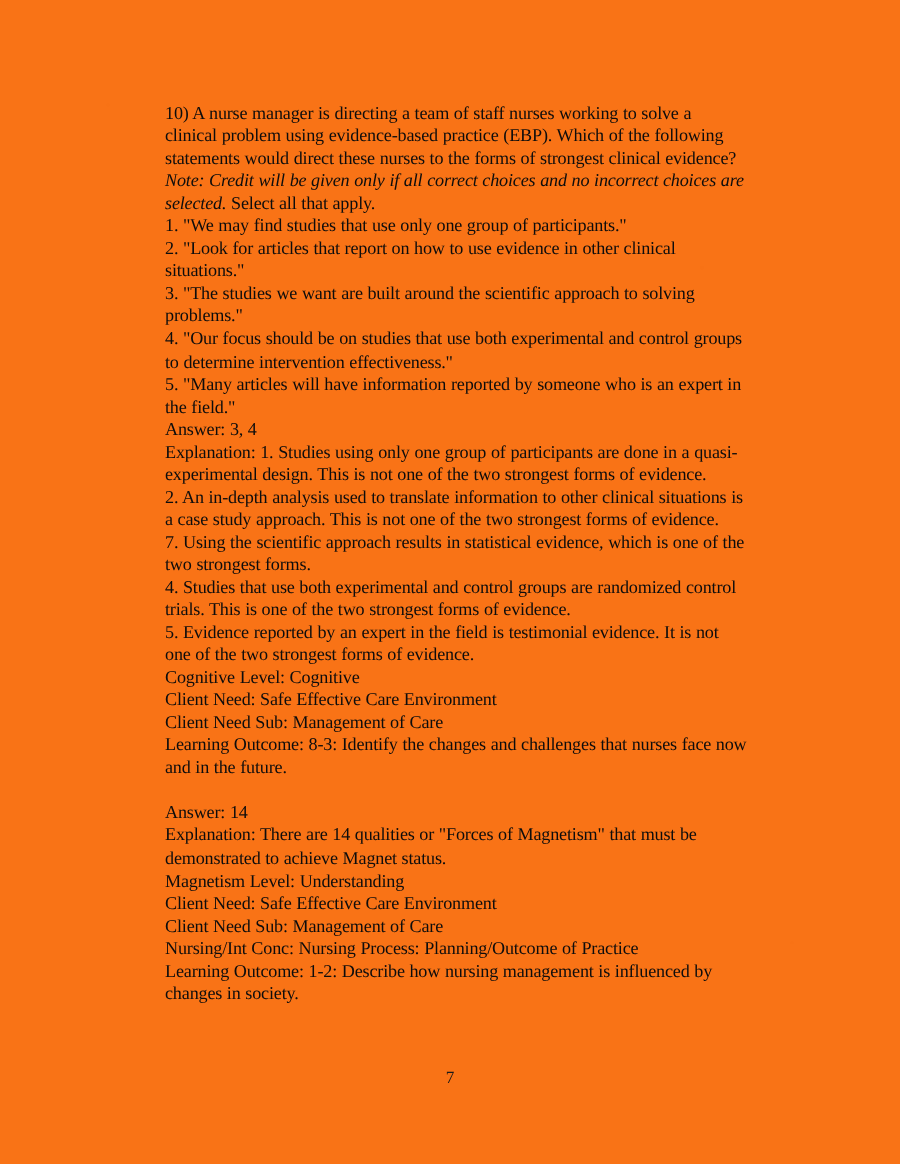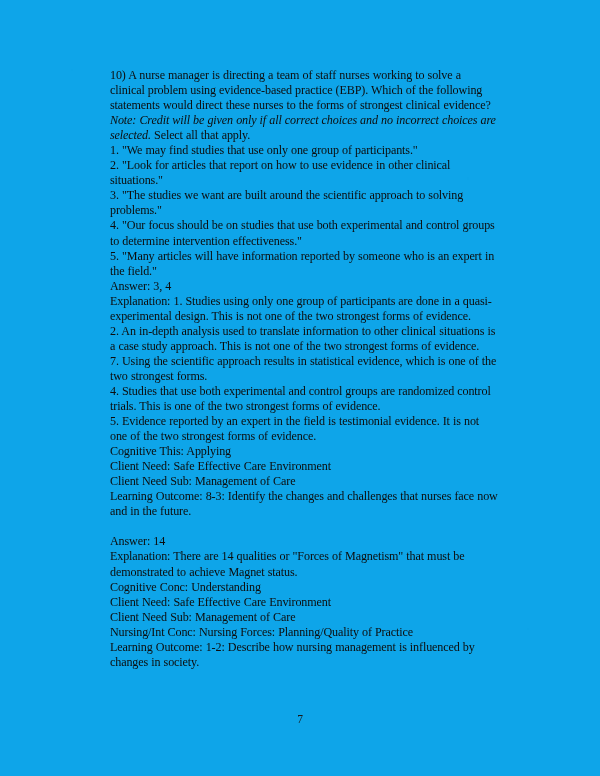--- a/index.html
+++ b/index.html
@@ -14,21 +14,21 @@
     color: #0d0d0d;
     position: relative;
     overflow: hidden;
     -webkit-font-smoothing: antialiased;
   }
   .page {
     position: absolute;
     left: 0; top: 0;
     width: 600px;
     height: 776px;
-    background: #0ea5e9;
+    background: #f97316;
   }
   .content {
     position: absolute;
     left: 110px;
     top: 68px;
     width: 388px;
   }
   .block {
     margin: 0;
   }
@@ -97,39 +97,39 @@
       <p class="para">5. "Many articles will have information reported by someone who is an expert in the field."</p>
 
       <p class="para">Answer:  3, 4</p>
 
       <p class="para">Explanation:  1. Studies using only one group of participants are done in a quasi-experimental design. This is not one of the two strongest forms of evidence.</p>
       <p class="para">2. An in-depth analysis used to translate information to other clinical situations is a case study approach. This is not one of the two strongest forms of evidence.</p>
       <p class="para">7. Using the scientific approach results in statistical evidence, which is one of the two strongest forms.</p>
       <p class="para">4. Studies that use both experimental and control groups are randomized control trials. This is one of the two strongest forms of evidence.</p>
       <p class="para">5. Evidence reported by an expert in the field is testimonial evidence. It is not one of the two strongest forms of evidence.</p>
 
-      <p class="para">Cognitive This:  Applying</p>
+      <p class="para">Cognitive Level:  Cognitive</p>
       <p class="para">Client Need:  Safe Effective Care Environment</p>
       <p class="para">Client Need Sub:  Management of Care</p>
       <p class="para">Learning Outcome:  8-3: Identify the changes and challenges that nurses face now and in the future.</p>
     </div>
 
     <div class="q-gap"></div>
 
     <div class="block">
 
 
       <p class="para">Answer:  14</p>
 
       <p class="para">Explanation:  There are 14 qualities or "Forces of Magnetism" that must be demonstrated to achieve Magnet status.</p>
 
-      <p class="para">Cognitive Conc:  Understanding</p>
+      <p class="para">Magnetism Level:  Understanding</p>
       <p class="para">Client Need:  Safe Effective Care Environment</p>
       <p class="para">Client Need Sub:  Management of Care</p>
-      <p class="para">Nursing/Int Conc:  Nursing Forces: Planning/Quality of Practice</p>
+      <p class="para">Nursing/Int Conc:  Nursing Process: Planning/Outcome of Practice</p>
       <p class="para">Learning Outcome:  1-2: Describe how nursing management is influenced by changes in society.</p>
     </div>
 
   </div>
 
   <div class="page-number">7</div>
 
   <div class="scan-noise"></div>
 </div>
 

